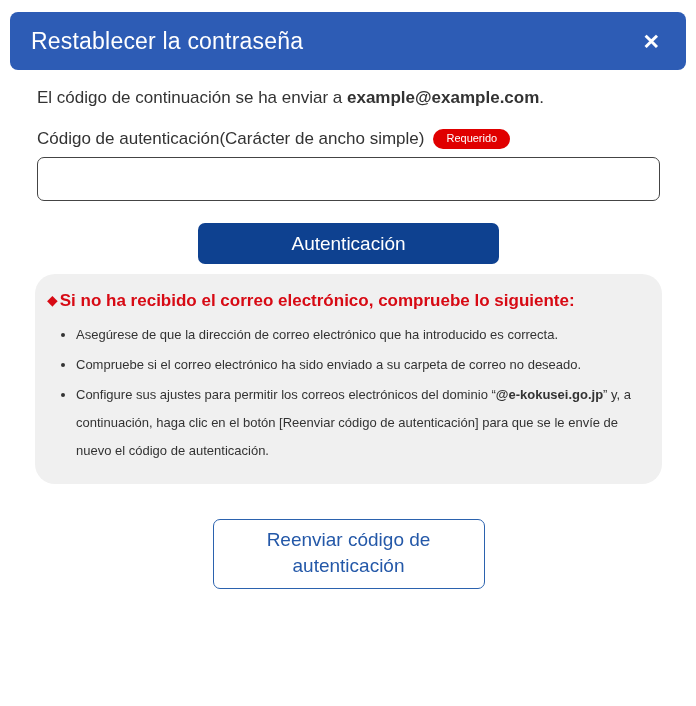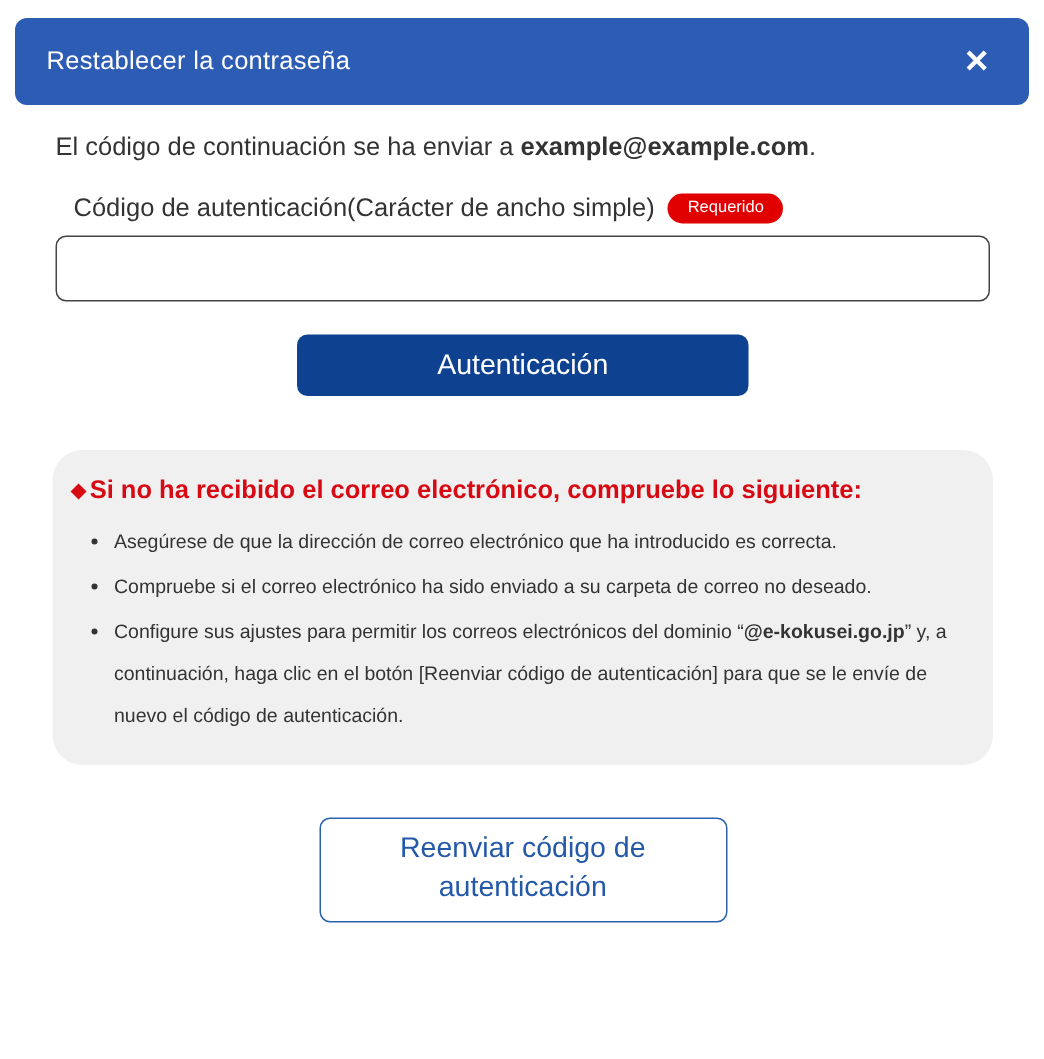--- a/index.html
+++ b/index.html
@@ -26,21 +26,21 @@
     height: 58px;
     background: var(--header-blue);
     border-radius: 8px;
     display: flex;
     align-items: center;
     justify-content: space-between;
     padding: 0 22px 0 21px;
   }
   .dialog-title {
     color: #ffffff;
-    font-size: 17px;
+    font-size: 23px;
     font-weight: 400;
     letter-spacing: 0.2px;
   }
   .close-btn {
     background: none;
     border: none;
     color: #ffffff;
     font-size: 21px;
     font-weight: 700;
     cursor: pointer;
@@ -56,21 +56,21 @@
     color: var(--text-dark);
   }
   .intro b { font-weight: 700; }
 
   .field-label-row {
     margin-top: 17px;
     display: flex;
     align-items: center;
     gap: 9px;
   }
-  .field-label { font-size: 17px; color: var(--text-dark); margin-left: 12px; }
+  .field-label { font-size: 17px; color: var(--text-dark); }
   .required-badge {
     background: var(--badge-red);
     color: #ffffff;
     font-size: 11px;
     font-weight: 400;
     padding: 3px 13px 4px 13px;
     border-radius: 13px;
     line-height: 1.2;
   }
 
@@ -94,21 +94,21 @@
     background: var(--primary-blue);
     color: #ffffff;
     font-size: 19px;
     font-family: inherit;
     border: none;
     border-radius: 7px;
     cursor: pointer;
   }
 
   .info-box {
-    margin: 36px -2px 0 -2px;
+    margin: 10px -2px 0 -2px;
     background: var(--box-gray);
     border-radius: 20px;
     padding: 14px 16px 17px 12px;
   }
   .info-heading {
     color: var(--heading-red);
     font-size: 17px;
     font-weight: 700;
     line-height: 24px;
   }

